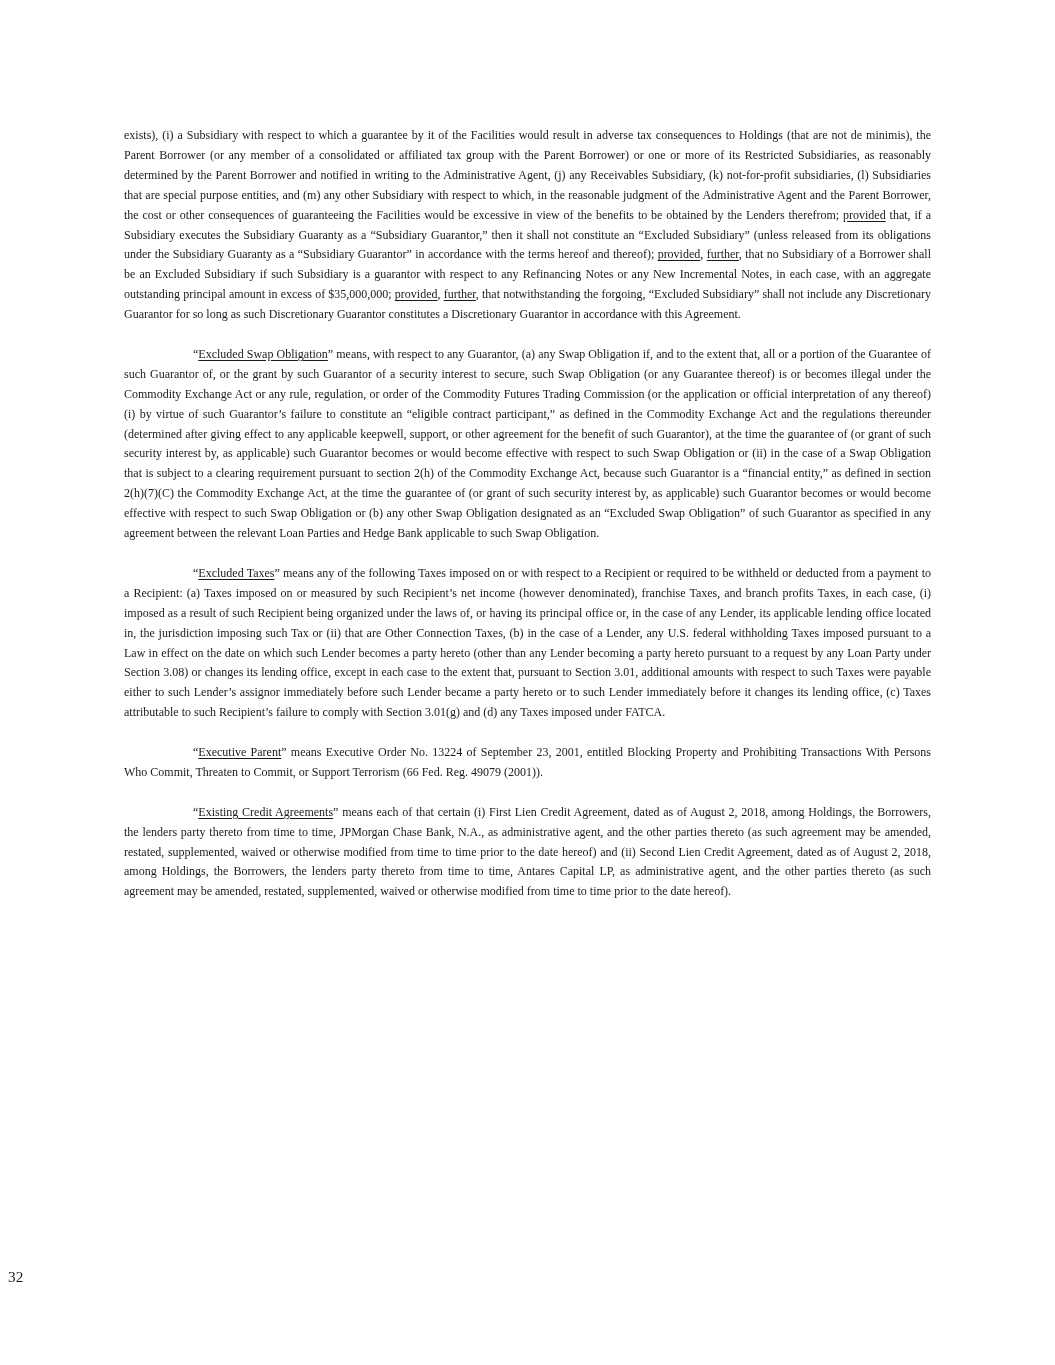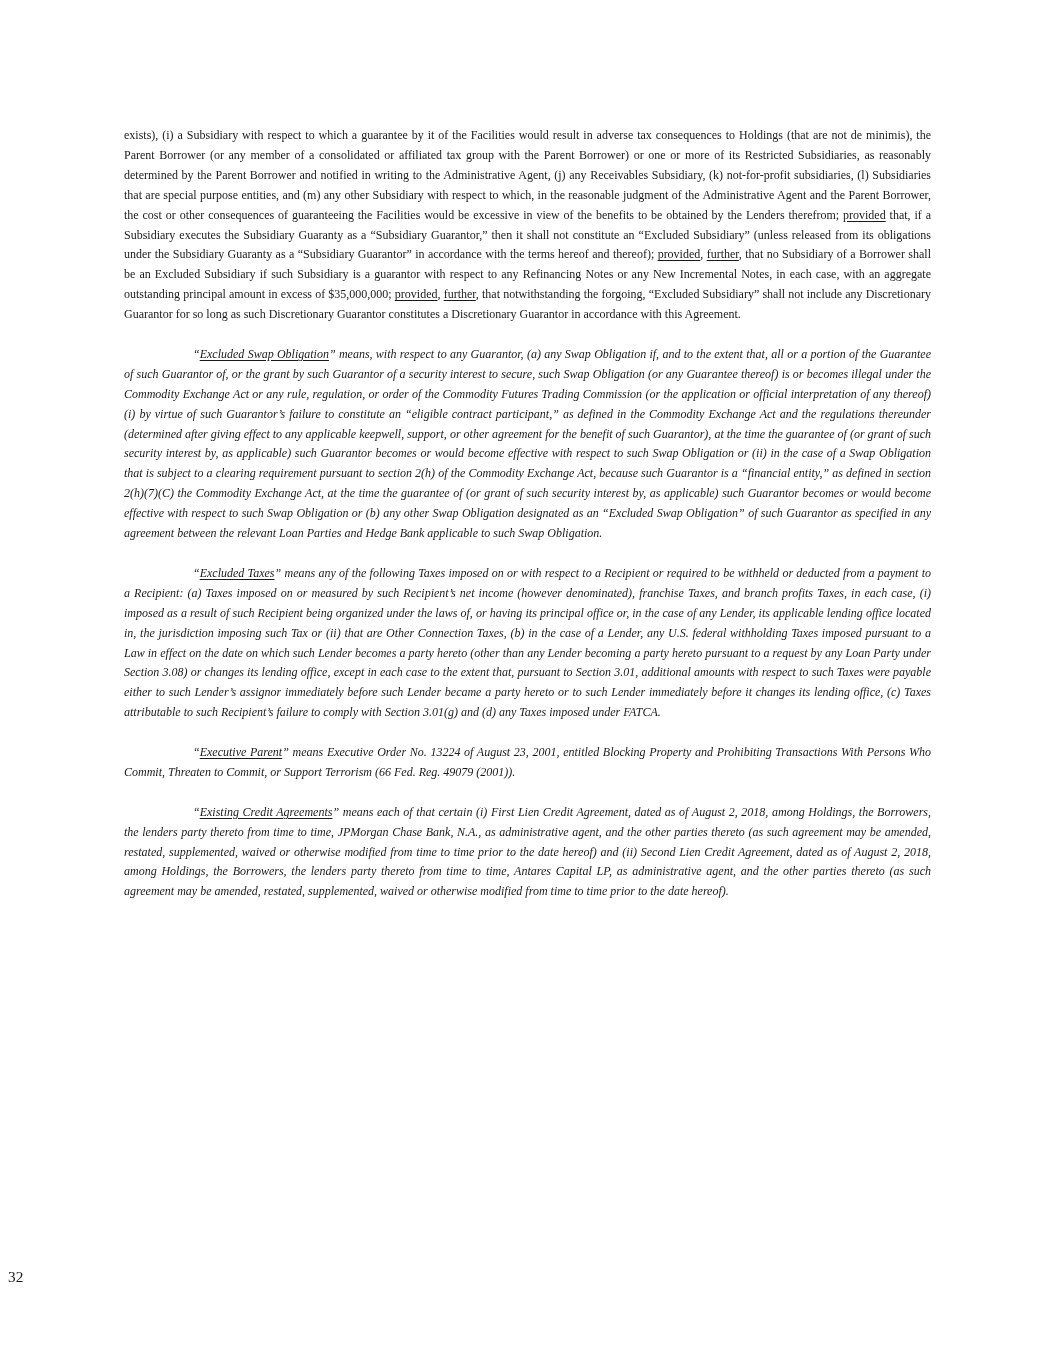--- a/index.html
+++ b/index.html
@@ -9,37 +9,37 @@
     left: 124px;
     top: 126px;
     width: 807px;
     font-family: "Liberation Serif", "DejaVu Serif", serif;
     font-size: 12px;
     line-height: 19.9px;
     color: #1a1a1a;
     text-align: justify;
   }
   .para { margin: 0 0 19.9px 0; }
-  .para.indent { text-indent: 69px; font-style: italic; }
+  .para.indent { text-indent: 69px; }
   .u { text-decoration: underline; text-underline-offset: 2px; }
   .page-number {
     position: absolute;
     top: 1268px;
     left: 8px;
     width: 1055px;
     text-align: left;
     font-family: "Liberation Serif", "DejaVu Serif", serif;
     font-size: 15.3px;
     color: #1a1a1a;
   }
 </style>
 </head>
 <body>
 
 <div class="page">
   <p class="para"><span>exists), (i) a Subsidiary with respect to which a guarantee by it of the Facilities would result in adverse tax consequences to Holdings (that are not de minimis), the Parent Borrower (or any member of a consolidated or affiliated tax group with the Parent Borrower) or one or more of its Restricted Subsidiaries, as reasonably determined by the Parent Borrower and notified in writing to the Administrative Agent, (j) any Receivables Subsidiary, (k) not-for-profit subsidiaries, (l) Subsidiaries that are special purpose entities, and (m) any other Subsidiary with respect to which, in the reasonable judgment of the Administrative Agent and the Parent Borrower, the cost or other consequences of guaranteeing the Facilities would be excessive in view of the benefits to be obtained by the Lenders therefrom; </span><span class="u">provided</span><span> that, if a Subsidiary executes the Subsidiary Guaranty as a “Subsidiary Guarantor,” then it shall not constitute an “Excluded Subsidiary” (unless released from its obligations under the Subsidiary Guaranty as a “Subsidiary Guarantor” in accordance with the terms hereof and thereof); </span><span class="u">provided</span><span>, </span><span class="u">further</span><span>, that no Subsidiary of a Borrower shall be an Excluded Subsidiary if such Subsidiary is a guarantor with respect to any Refinancing Notes or any New Incremental Notes, in each case, with an aggregate outstanding principal amount in excess of $35,000,000; </span><span class="u">provided</span><span>, </span><span class="u">further</span><span>, that notwithstanding the forgoing, “Excluded Subsidiary” shall not include any Discretionary Guarantor for so long as such Discretionary Guarantor constitutes a Discretionary Guarantor in accordance with this Agreement.</span></p>
   <p class="para indent"><span>“</span><span class="u">Excluded Swap Obligation</span><span>” means, with respect to any Guarantor, (a) any Swap Obligation if, and to the extent that, all or a portion of the Guarantee of such Guarantor of, or the grant by such Guarantor of a security interest to secure, such Swap Obligation (or any Guarantee thereof) is or becomes illegal under the Commodity Exchange Act or any rule, regulation, or order of the Commodity Futures Trading Commission (or the application or official interpretation of any thereof) (i) by virtue of such Guarantor’s failure to constitute an “eligible contract participant,” as defined in the Commodity Exchange Act and the regulations thereunder (determined after giving effect to any applicable keepwell, support, or other agreement for the benefit of such Guarantor), at the time the guarantee of (or grant of such security interest by, as applicable) such Guarantor becomes or would become effective with respect to such Swap Obligation or (ii) in the case of a Swap Obligation that is subject to a clearing requirement pursuant to section 2(h) of the Commodity Exchange Act, because such Guarantor is a “financial entity,” as defined in section 2(h)(7)(C) the Commodity Exchange Act, at the time the guarantee of (or grant of such security interest by, as applicable) such Guarantor becomes or would become effective with respect to such Swap Obligation or (b) any other Swap Obligation designated as an “Excluded Swap Obligation” of such Guarantor as specified in any agreement between the relevant Loan Parties and Hedge Bank applicable to such Swap Obligation.</span></p>
   <p class="para indent"><span>“</span><span class="u">Excluded Taxes</span><span>” means any of the following Taxes imposed on or with respect to a Recipient or required to be withheld or deducted from a payment to a Recipient: (a) Taxes imposed on or measured by such Recipient’s net income (however denominated), franchise Taxes, and branch profits Taxes, in each case, (i) imposed as a result of such Recipient being organized under the laws of, or having its principal office or, in the case of any Lender, its applicable lending office located in, the jurisdiction imposing such Tax or (ii) that are Other Connection Taxes, (b) in the case of a Lender, any U.S. federal withholding Taxes imposed pursuant to a Law in effect on the date on which such Lender becomes a party hereto (other than any Lender becoming a party hereto pursuant to a request by any Loan Party under Section 3.08) or changes its lending office, except in each case to the extent that, pursuant to Section 3.01, additional amounts with respect to such Taxes were payable either to such Lender’s assignor immediately before such Lender became a party hereto or to such Lender immediately before it changes its lending office, (c) Taxes attributable to such Recipient’s failure to comply with Section 3.01(g) and (d) any Taxes imposed under FATCA.</span></p>
-  <p class="para indent"><span>“</span><span class="u">Executive Parent</span><span>” means Executive Order No. 13224 of August 23, 2001, entitled Blocking Property and Prohibiting Transactions With Persons Who Commit, Threaten to Commit, or Support Terrorism (66 Fed. Reg. 49079 (2001)).</span></p>
+  <p class="para indent"><span>“</span><span class="u">Executive Parent</span><span>” means Executive Order No. 13224 of September 23, 2001, entitled Blocking Property and Prohibiting Transactions With Persons Who Commit, Threaten to Commit, or Support Terrorism (66 Fed. Reg. 49079 (2001)).</span></p>
   <p class="para indent"><span>“</span><span class="u">Existing Credit Agreements</span><span>” means each of that certain (i) First Lien Credit Agreement, dated as of August 2, 2018, among Holdings, the Borrowers, the lenders party thereto from time to time, JPMorgan Chase Bank, N.A., as administrative agent, and the other parties thereto (as such agreement may be amended, restated, supplemented, waived or otherwise modified from time to time prior to the date hereof) and (ii) Second Lien Credit Agreement, dated as of August 2, 2018, among Holdings, the Borrowers, the lenders party thereto from time to time, Antares Capital LP, as administrative agent, and the other parties thereto (as such agreement may be amended, restated, supplemented, waived or otherwise modified from time to time prior to the date hereof).</span></p>
 </div>
 
 <div class="page-number">32</div>
 
 </body></html>

